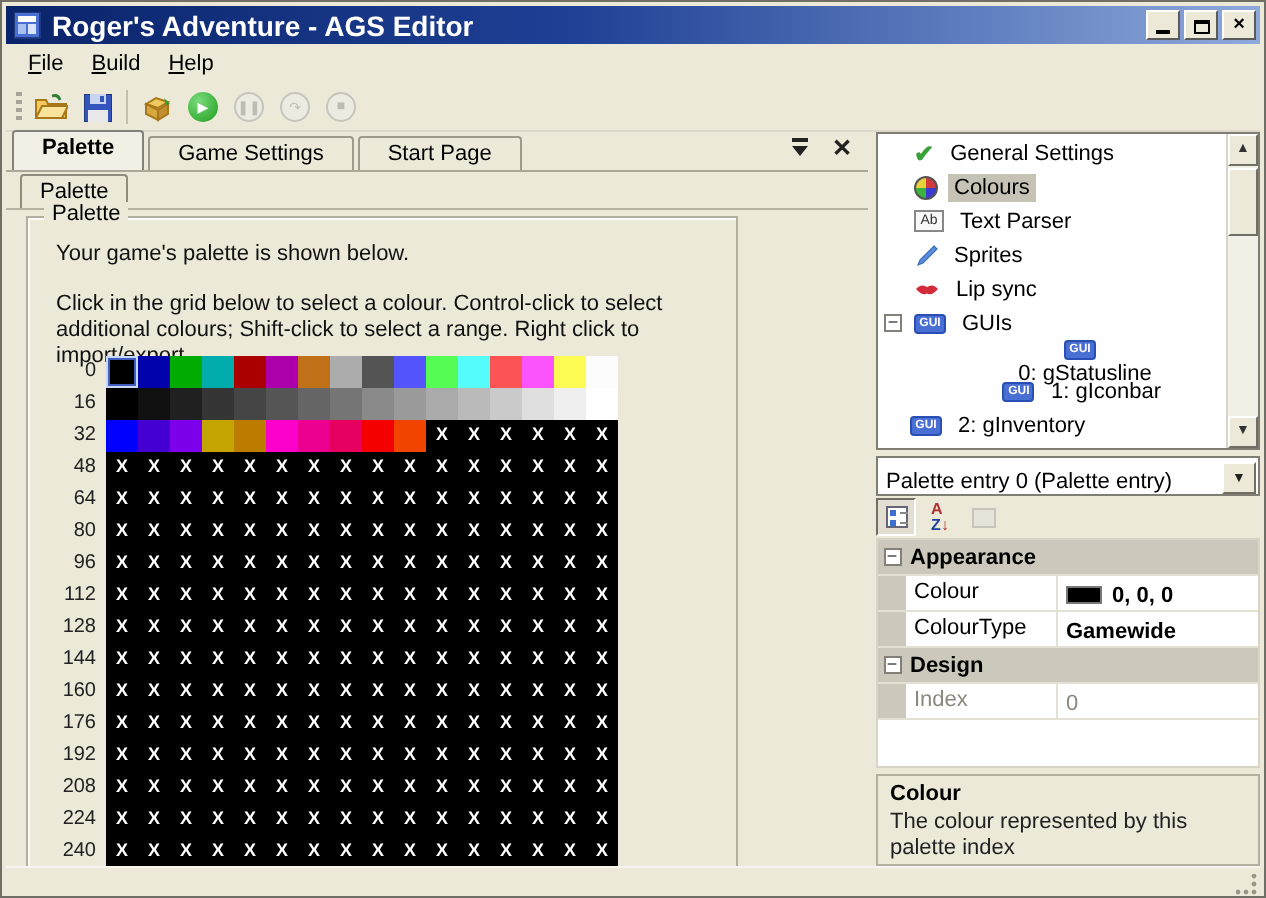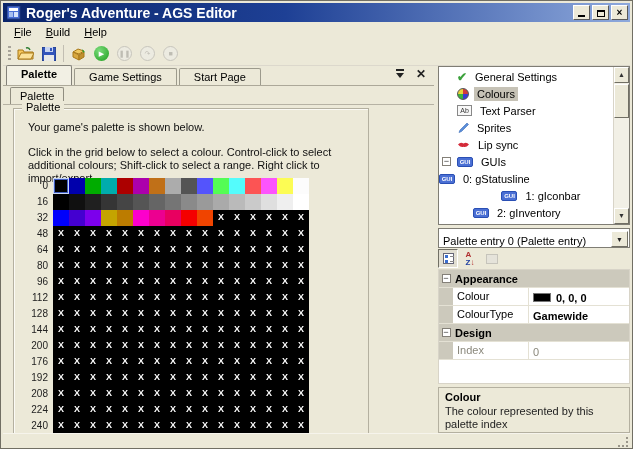--- a/index.html
+++ b/index.html
@@ -393,21 +393,21 @@
                 <span class="cell xcell">X</span>
                 <span class="cell xcell">X</span>
                 <span class="cell xcell">X</span>
                 <span class="cell xcell">X</span>
                 <span class="cell xcell">X</span>
                 <span class="cell xcell">X</span>
                 <span class="cell xcell">X</span>
                 <span class="cell xcell">X</span>
               </div>
               <div class="prow">
-                <span class="prow-label">200</span>
+                <span class="prow-label">160</span>
                 <span class="cell xcell">X</span>
                 <span class="cell xcell">X</span>
                 <span class="cell xcell">X</span>
                 <span class="cell xcell">X</span>
                 <span class="cell xcell">X</span>
                 <span class="cell xcell">X</span>
                 <span class="cell xcell">X</span>
                 <span class="cell xcell">X</span>
                 <span class="cell xcell">X</span>
                 <span class="cell xcell">X</span>
@@ -549,29 +549,29 @@
                   <path d="M1 4.5 Q3.5 1.5 6.5 3.5 Q9.5 1.5 12 4.5 Q9 8 6.5 6.8 Q4 8 1 4.5 Z" fill="#D42B3A"></path>
                 </svg>
               </span>
               <span class="tlabel">Lip sync</span>
             </div>
             <div class="titem" style="padding-left: 3px;">
               <span class="exp">−</span>
               <span class="ticon i-gui">GUI</span>
               <span class="tlabel">GUIs</span>
             </div>
-            <div class="titem" style="">
+            <div class="titem" style="padding-left: 34px; flex-direction: column;">
               <span class="ticon i-gui">GUI</span>
               <span class="tlabel">0: gStatusline</span>
             </div>
             <div class="titem" style="padding-left: 34px; justify-content: center;">
               <span class="ticon i-gui">GUI</span>
               <span class="tlabel">1: gIconbar</span>
             </div>
-            <div class="titem" style="padding-left: 34px;">
+            <div class="titem" style="padding-left: 16px;">
               <span class="ticon i-gui">GUI</span>
               <span class="tlabel">2: gInventory</span>
             </div>
             <div class="titem" style="padding-left: 3px;">
               <span class="ticon">
                 <svg width="13" height="12">
                   <circle cx="4" cy="4.5" r="2.6" fill="#F4D24C" stroke="#A88A10"></circle>
                   <path d="M6 6.5 L11 11 M9 9 L10.5 7.5" stroke="#A88A10" stroke-width="1.4" fill="none"></path>
                 </svg>
               </span>

